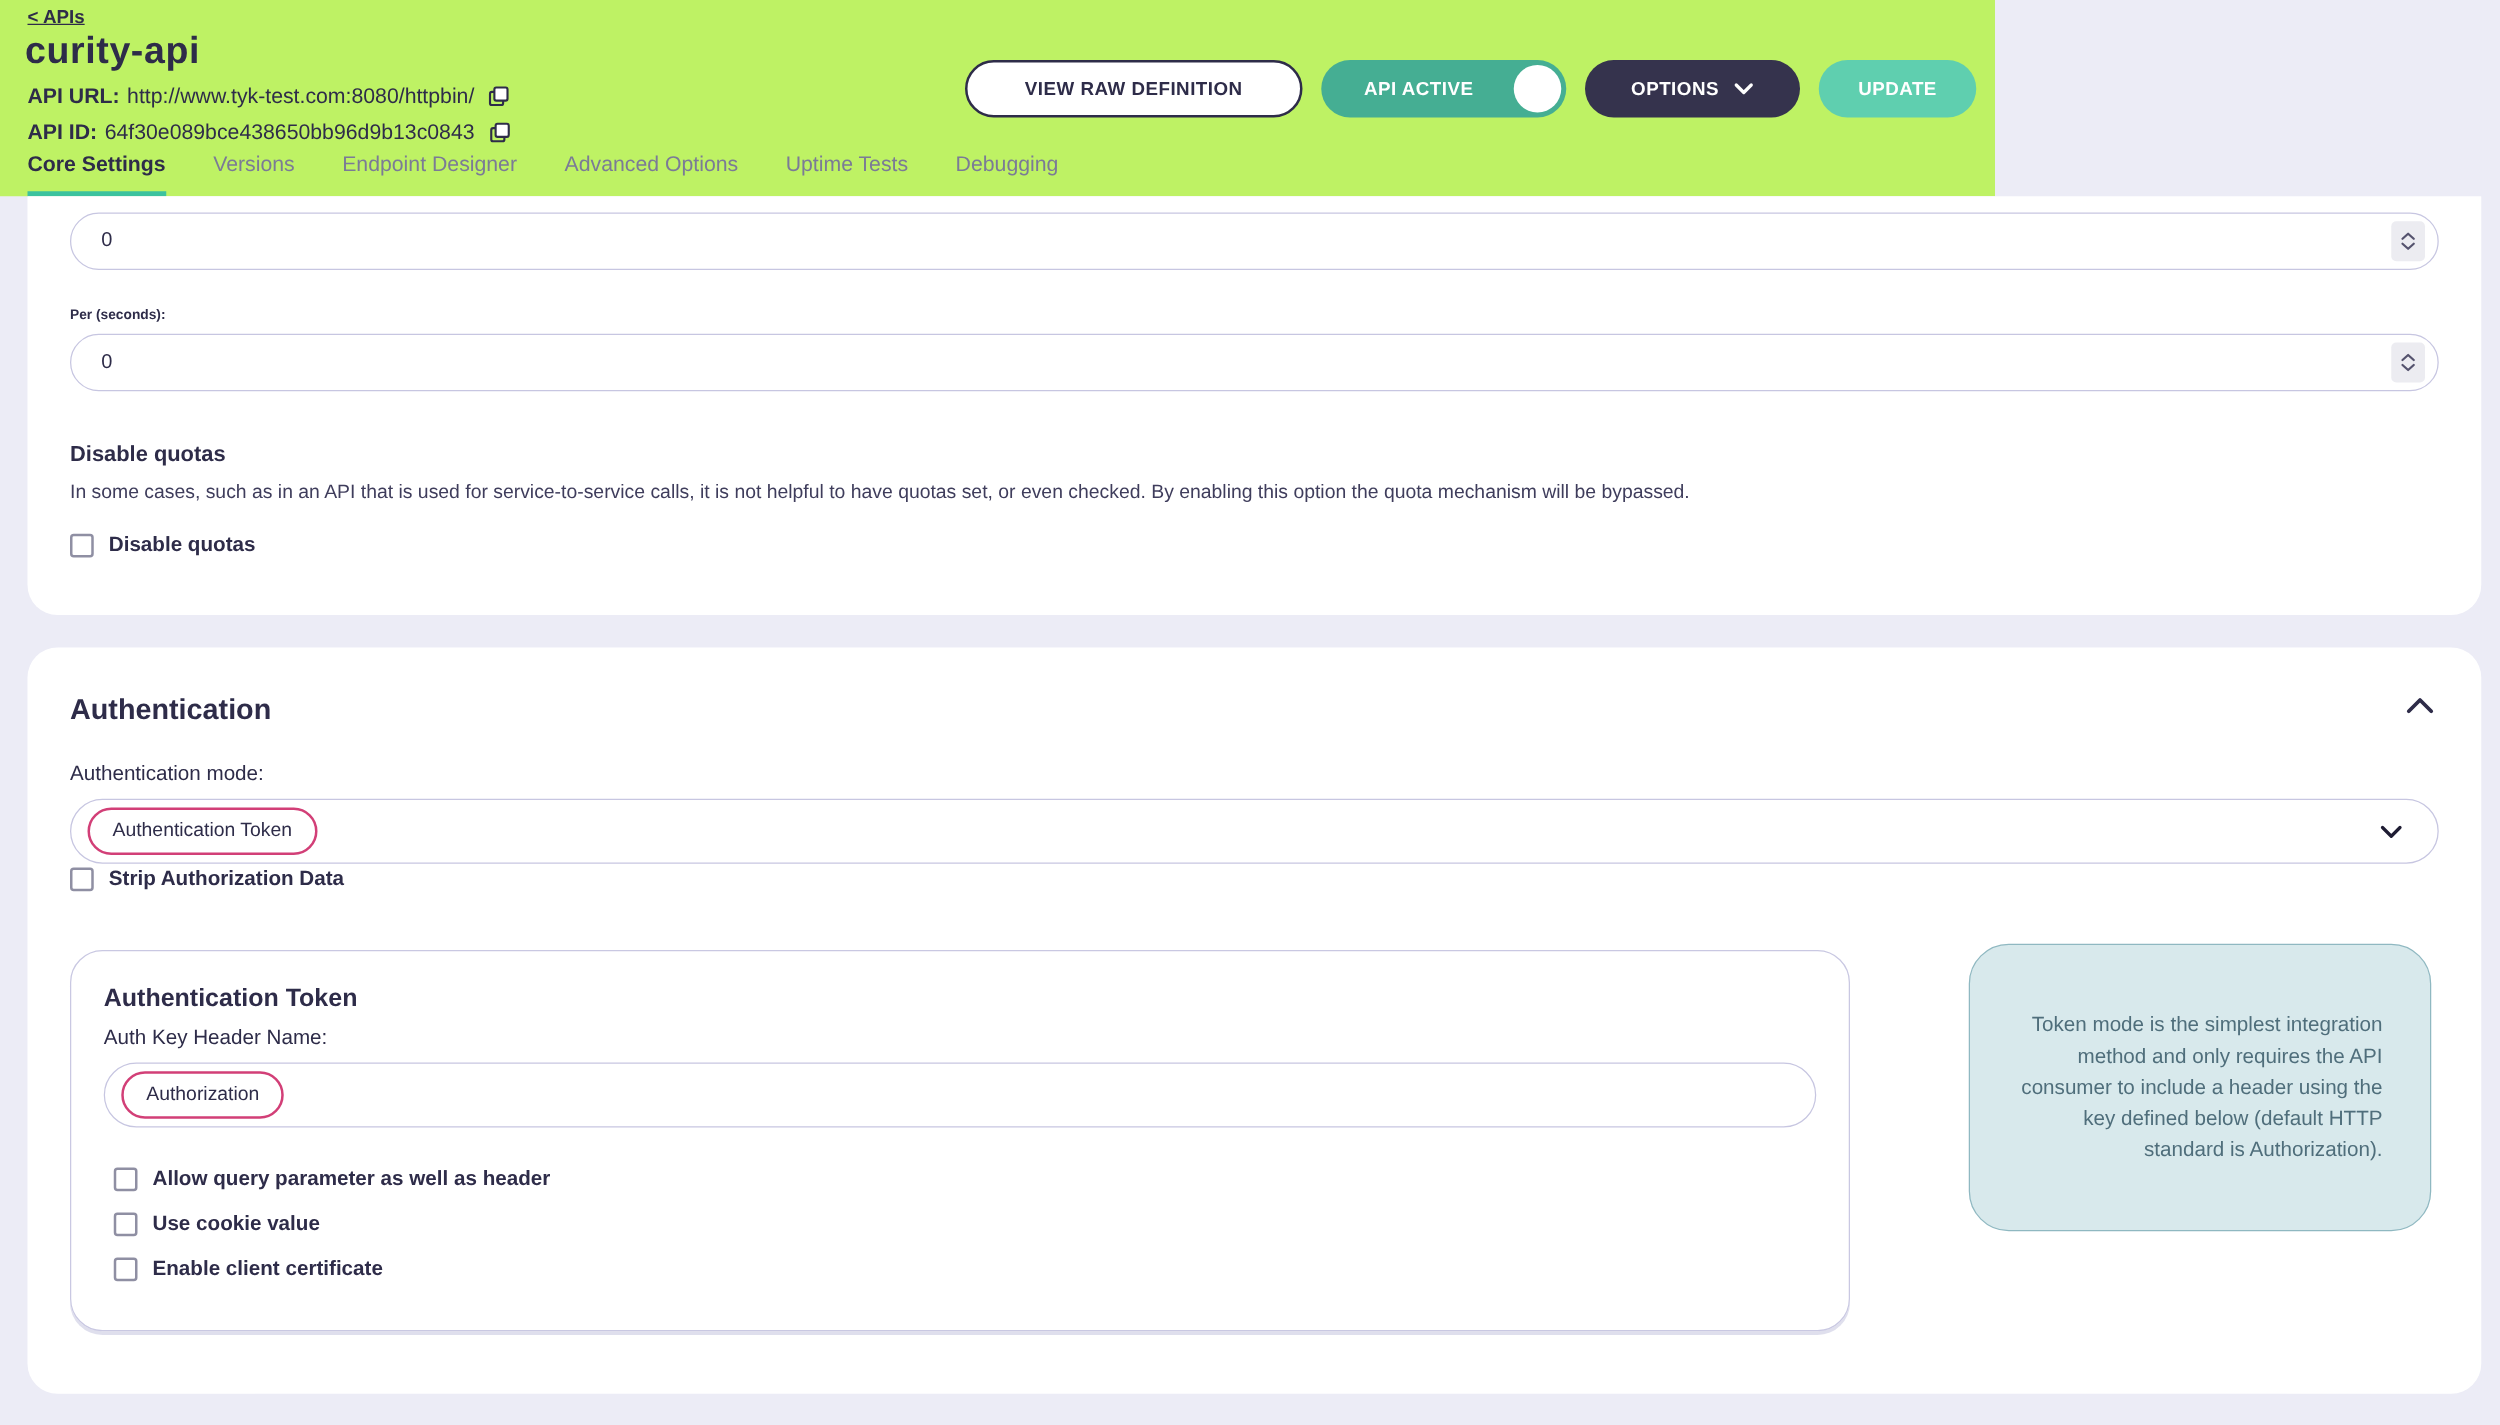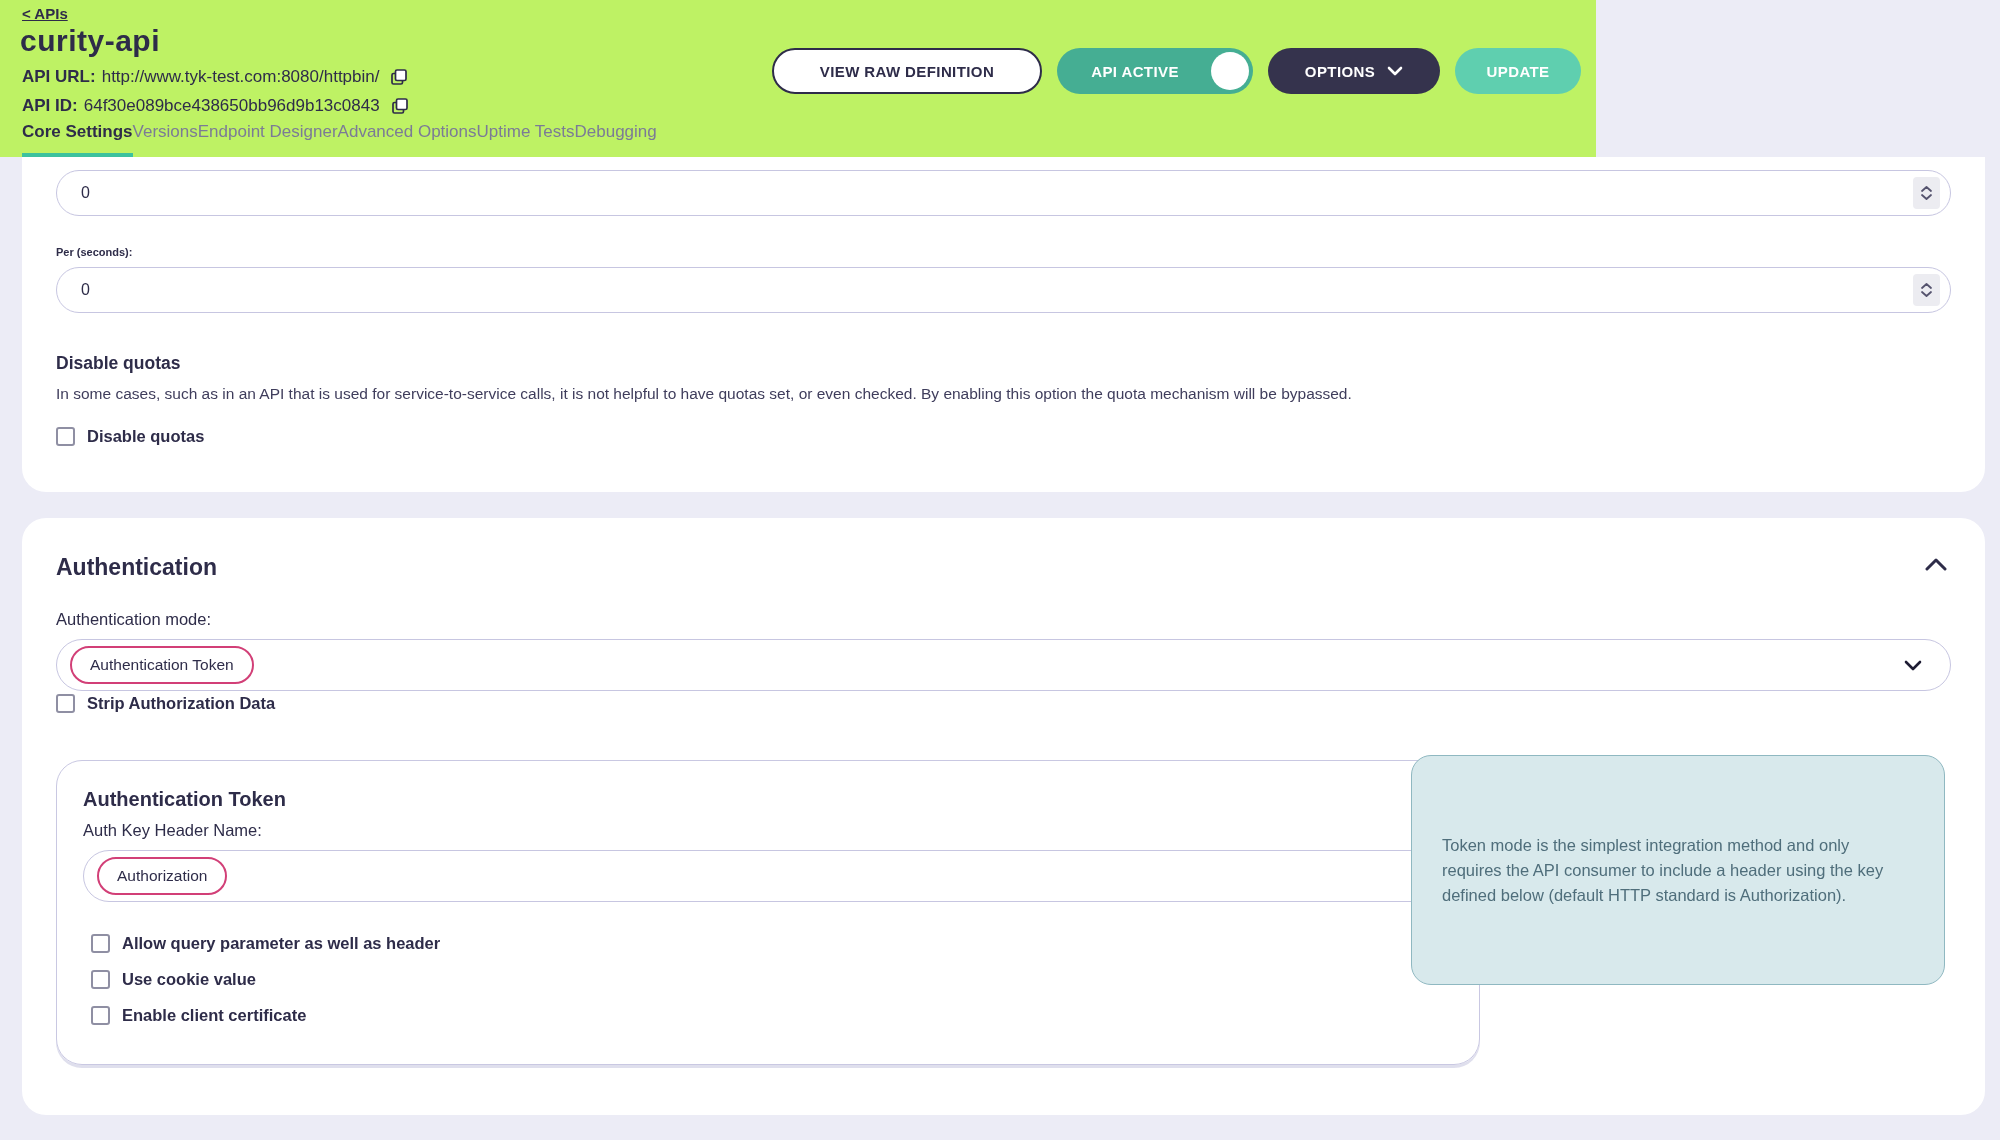--- a/index.html
+++ b/index.html
@@ -22,21 +22,21 @@
   
   .hbtns{position:absolute;top:48px;right:15px;display:flex;gap:15px;align-items:center;}
   .btn{height:46px;border-radius:23px;display:flex;align-items:center;justify-content:center;
     font-weight:bold;font-size:15px;letter-spacing:0.4px;cursor:pointer;box-sizing:border-box;}
   .btn-raw{width:270px;background:#FFFFFF;border:2.5px solid #2E2C49;color:#2E2C49;}
   .btn-active{width:196px;background:#45AE93;color:#FFFFFF;position:relative;padding-right:40px;}
   .toggle-knob{position:absolute;right:4px;top:4px;width:38px;height:38px;border-radius:50%;background:#FFFFFF;}
   .btn-options{width:172px;background:#35334D;color:#FFFFFF;gap:12px;}
   .btn-update{width:126px;background:#5FCFAF;color:#FFFFFF;}
   
-  .tabs{position:absolute;left:22px;bottom:0;display:flex;font-size:17px;}
+  .tabs{position:absolute;left:22px;bottom:0;display:flex;gap:38px;font-size:17px;}
   .tab{color:#7B7B96;padding-bottom:11px;cursor:pointer;border-bottom:4px solid transparent;}
   .tab.active{color:#2E2C49;font-weight:bold;border-bottom:4px solid #3CC29E;}
   
   .card{position:absolute;left:22px;width:1963px;background:#FFFFFF;box-sizing:border-box;}
   .card1{top:157px;height:335px;border-radius:0 0 24px 24px;padding:0 34px;}
   .card2{top:518px;height:597px;border-radius:24px;padding:0 34px;}
   
   .text-input{height:46px;border:1.5px solid #C7C6E1;border-radius:23px;background:#fff;
     display:flex;align-items:center;justify-content:space-between;
     padding:0 10px 0 24px;font-size:16px;box-sizing:border-box;cursor:text;}
@@ -65,23 +65,23 @@
   .token-panel{position:absolute;top:242px;left:34px;width:1424px;height:305px;
     border:1.5px solid #C9C8E2;border-radius:26px;box-sizing:border-box;padding:0 26px;
     box-shadow:0 3px 0 rgba(184,183,216,0.45);}
   .token-heading{font-size:20px;font-weight:600;margin-top:27px;}
   .token-label{font-size:16.5px;margin-top:10px;}
   .token-input{margin-top:10px;height:52px;border:1.5px solid #C7C6E1;border-radius:26px;
     display:flex;align-items:center;padding:12px 13px;box-sizing:border-box;cursor:text;}
   .token-cbs .cb-row{margin-top:0;}
   .token-cbs{display:flex;flex-direction:column;gap:17px;margin-top:32px;margin-left:8px;}
   
-  .info-box{position:absolute;top:237px;right:40px;width:534px;height:230px;
-    background:#D8E9EC;border:1px solid #8FB8C1;border-radius:20px;box-sizing:border-box;
-    display:flex;align-items:center;padding:0 38px 0 30px;}
+  .info-box{position:absolute;top:237px;right:40px;width:370px;height:230px;
+    background:#D8E9EC;border:1px solid #8FB8C1;border-radius:32px;box-sizing:border-box;
+    display:flex;align-items:center;padding:0 38px 0 30px;text-align:right;}
   .info-text{font-size:16.5px;line-height:25px;color:#4F6E7B;}
   svg{display:block;}
 </style>
 </head>
 <body>
 
 <div class="header">
   <a class="breadcrumb">&lt; APIs</a>
   <div class="page-title">curity-api</div>
 

